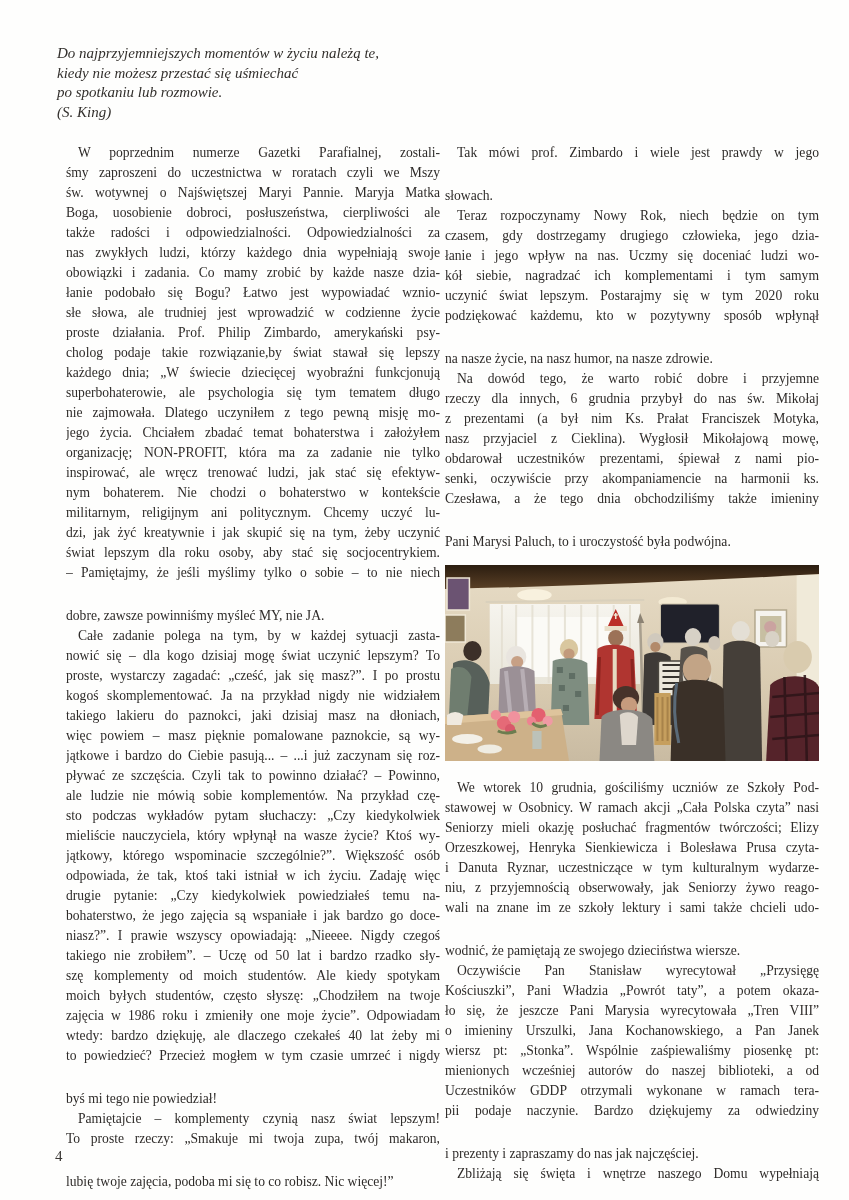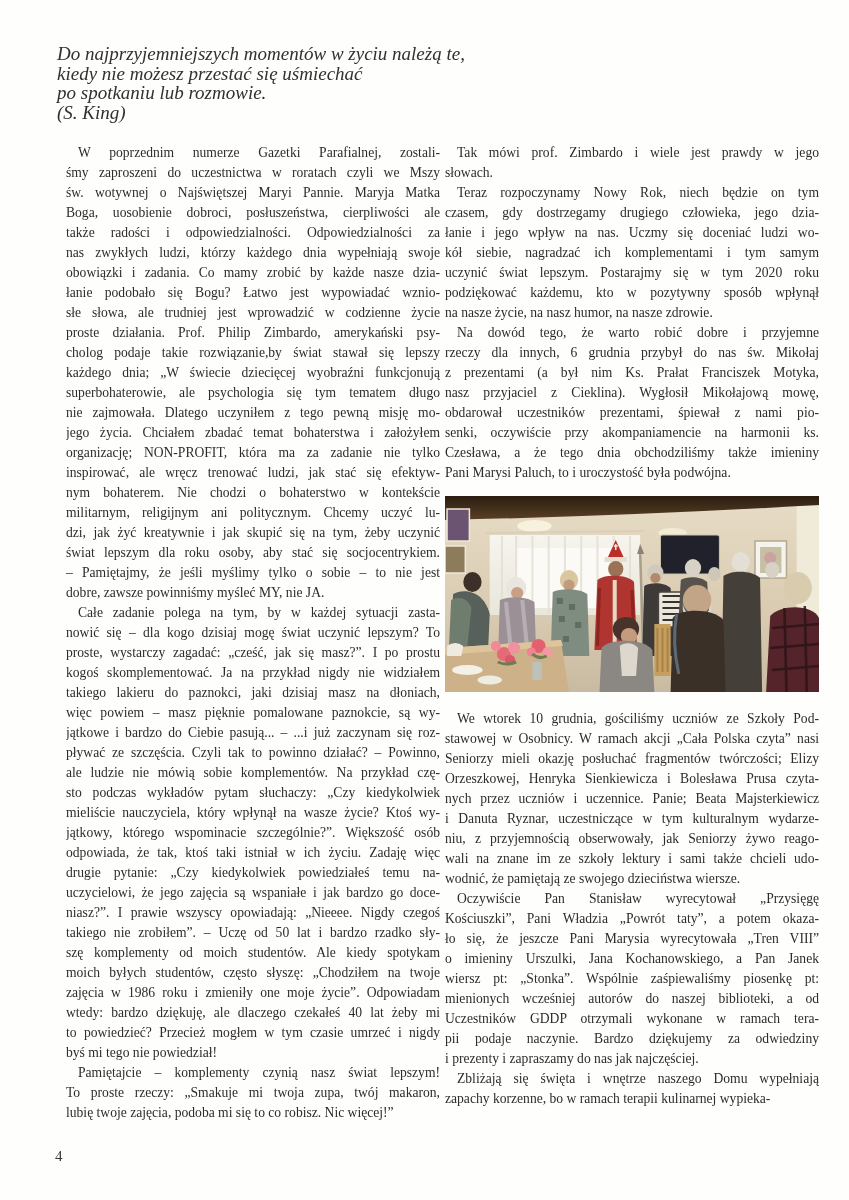--- a/index.html
+++ b/index.html
@@ -4,34 +4,34 @@
 <style>
   html,body{margin:0;padding:0;}
   body{
     width:849px;height:1200px;position:relative;
     background:#fefefd;color:#2e2b29;
     font-family:"Liberation Serif", serif;
     overflow:hidden;
   }
   .quote{
     position:absolute;left:57px;top:44px;width:420px;
-    font-style:italic;font-size:19px;line-height:19.5px;color:#33302d;
+    font-style:italic;font-size:15px;line-height:19.5px;color:#33302d;
   }
   .columns{
     position:absolute;left:66px;top:143px;width:759px;
     display:flex;gap:5px;
   }
   .col{width:374px;}
   .para{margin:0;}
   .line{
     font-size:13.6px;line-height:20px;height:20px;overflow:hidden;
     text-align:justify;text-align-last:justify;
   }
   .line.first{text-indent:12px;}
-  .line.last{text-align-last:left;}
+  .line.last{text-align-last:left;margin-top:23px;}
   .photo{
     display:block;width:374px;height:196px;margin:13px 0 17px 0;
   }
   .page-number{
     position:absolute;left:55px;top:1148px;font-size:15px;color:#3a3734;
   }
 </style>
 </head>
 <body>
 
@@ -59,39 +59,39 @@
         <div class="line">każdego dnia; „W świecie dziecięcej wyobraźni funkcjonują</div>
         <div class="line">superbohaterowie, ale psychologia się tym tematem długo</div>
         <div class="line">nie zajmowała. Dlatego uczyniłem z tego pewną misję mo-</div>
         <div class="line">jego życia. Chciałem zbadać temat bohaterstwa i założyłem</div>
         <div class="line">organizację; NON-PROFIT, która ma za zadanie nie tylko</div>
         <div class="line">inspirować, ale wręcz trenować ludzi, jak stać się efektyw-</div>
         <div class="line">nym bohaterem. Nie chodzi o bohaterstwo w kontekście</div>
         <div class="line">militarnym, religijnym ani politycznym. Chcemy uczyć lu-</div>
         <div class="line">dzi, jak żyć kreatywnie i jak skupić się na tym, żeby uczynić</div>
         <div class="line">świat lepszym dla roku osoby, aby stać się socjocentrykiem.</div>
-        <div class="line">– Pamiętajmy, że jeśli myślimy tylko o sobie – to nie jest</div>
+        <div class="line">– Pamiętajmy, że jeśli myślimy tylko o sobie – to nie niech</div>
         <div class="line last">dobre, zawsze powinniśmy myśleć MY, nie JA.</div>
       </div>
       <div class="para">
         <div class="line first">Całe zadanie polega na tym, by w każdej sytuacji zasta-</div>
         <div class="line">nowić się – dla kogo dzisiaj mogę świat uczynić lepszym? To</div>
         <div class="line">proste, wystarczy zagadać: „cześć, jak się masz?”. I po prostu</div>
         <div class="line">kogoś skomplementować. Ja na przykład nigdy nie widziałem</div>
         <div class="line">takiego lakieru do paznokci, jaki dzisiaj masz na dłoniach,</div>
         <div class="line">więc powiem – masz pięknie pomalowane paznokcie, są wy-</div>
         <div class="line">jątkowe i bardzo do Ciebie pasują... – ...i już zaczynam się roz-</div>
         <div class="line">pływać ze szczęścia. Czyli tak to powinno działać? – Powinno,</div>
         <div class="line">ale ludzie nie mówią sobie komplementów. Na przykład czę-</div>
         <div class="line">sto podczas wykładów pytam słuchaczy: „Czy kiedykolwiek</div>
         <div class="line">mieliście nauczyciela, który wpłynął na wasze życie? Ktoś wy-</div>
         <div class="line">jątkowy, którego wspominacie szczególnie?”. Większość osób</div>
         <div class="line">odpowiada, że tak, ktoś taki istniał w ich życiu. Zadaję więc</div>
         <div class="line">drugie pytanie: „Czy kiedykolwiek powiedziałeś temu na-</div>
-        <div class="line">uczycielowi, że jego zajęcia są wspaniałe i jak bardzo go doce-</div>
+        <div class="line">bohaterstwo, że jego zajęcia są wspaniałe i jak bardzo go doce-</div>
         <div class="line">niasz?”. I prawie wszyscy opowiadają: „Nieeee. Nigdy czegoś</div>
         <div class="line">takiego nie zrobiłem”. – Uczę od 50 lat i bardzo rzadko sły-</div>
         <div class="line">szę komplementy od moich studentów. Ale kiedy spotykam</div>
         <div class="line">moich byłych studentów, często słyszę: „Chodziłem na twoje</div>
         <div class="line">zajęcia w 1986 roku i zmieniły one moje życie”. Odpowiadam</div>
         <div class="line">wtedy: bardzo dziękuję, ale dlaczego czekałeś 40 lat żeby mi</div>
         <div class="line">to powiedzieć? Przecież mogłem w tym czasie umrzeć i nigdy</div>
         <div class="line last">byś mi tego nie powiedział!</div>
       </div>
       <div class="para">
@@ -269,21 +269,20 @@
       </g>
       <path d="M2,150 Q10,144 18,150 L16,160 L2,160 Z" fill="#efe9df"></path>
     </svg>
 
     <div>
         <div class="para">
           <div class="line first">We wtorek 10 grudnia, gościliśmy uczniów ze Szkoły Pod-</div>
           <div class="line">stawowej w Osobnicy. W ramach akcji „Cała Polska czyta” nasi</div>
           <div class="line">Seniorzy mieli okazję posłuchać fragmentów twórczości; Elizy</div>
           <div class="line">Orzeszkowej, Henryka Sienkiewicza i Bolesława Prusa czyta-</div>
-          <div class="line">nych przez uczniów i uczennice. Panie; Beata Majsterkiewicz</div>
           <div class="line">i Danuta Ryznar, uczestniczące w tym kulturalnym wydarze-</div>
           <div class="line">niu, z przyjemnością obserwowały, jak Seniorzy żywo reago-</div>
           <div class="line">wali na znane im ze szkoły lektury i sami także chcieli udo-</div>
           <div class="line last">wodnić, że pamiętają ze swojego dzieciństwa wiersze.</div>
         </div>
         <div class="para">
           <div class="line first">Oczywiście Pan Stanisław wyrecytował „Przysięgę</div>
           <div class="line">Kościuszki”, Pani Władzia „Powrót taty”, a potem okaza-</div>
           <div class="line">ło się, że jeszcze Pani Marysia wyrecytowała „Tren VIII”</div>
           <div class="line">o imieniny Urszulki, Jana Kochanowskiego, a Pan Janek</div>

